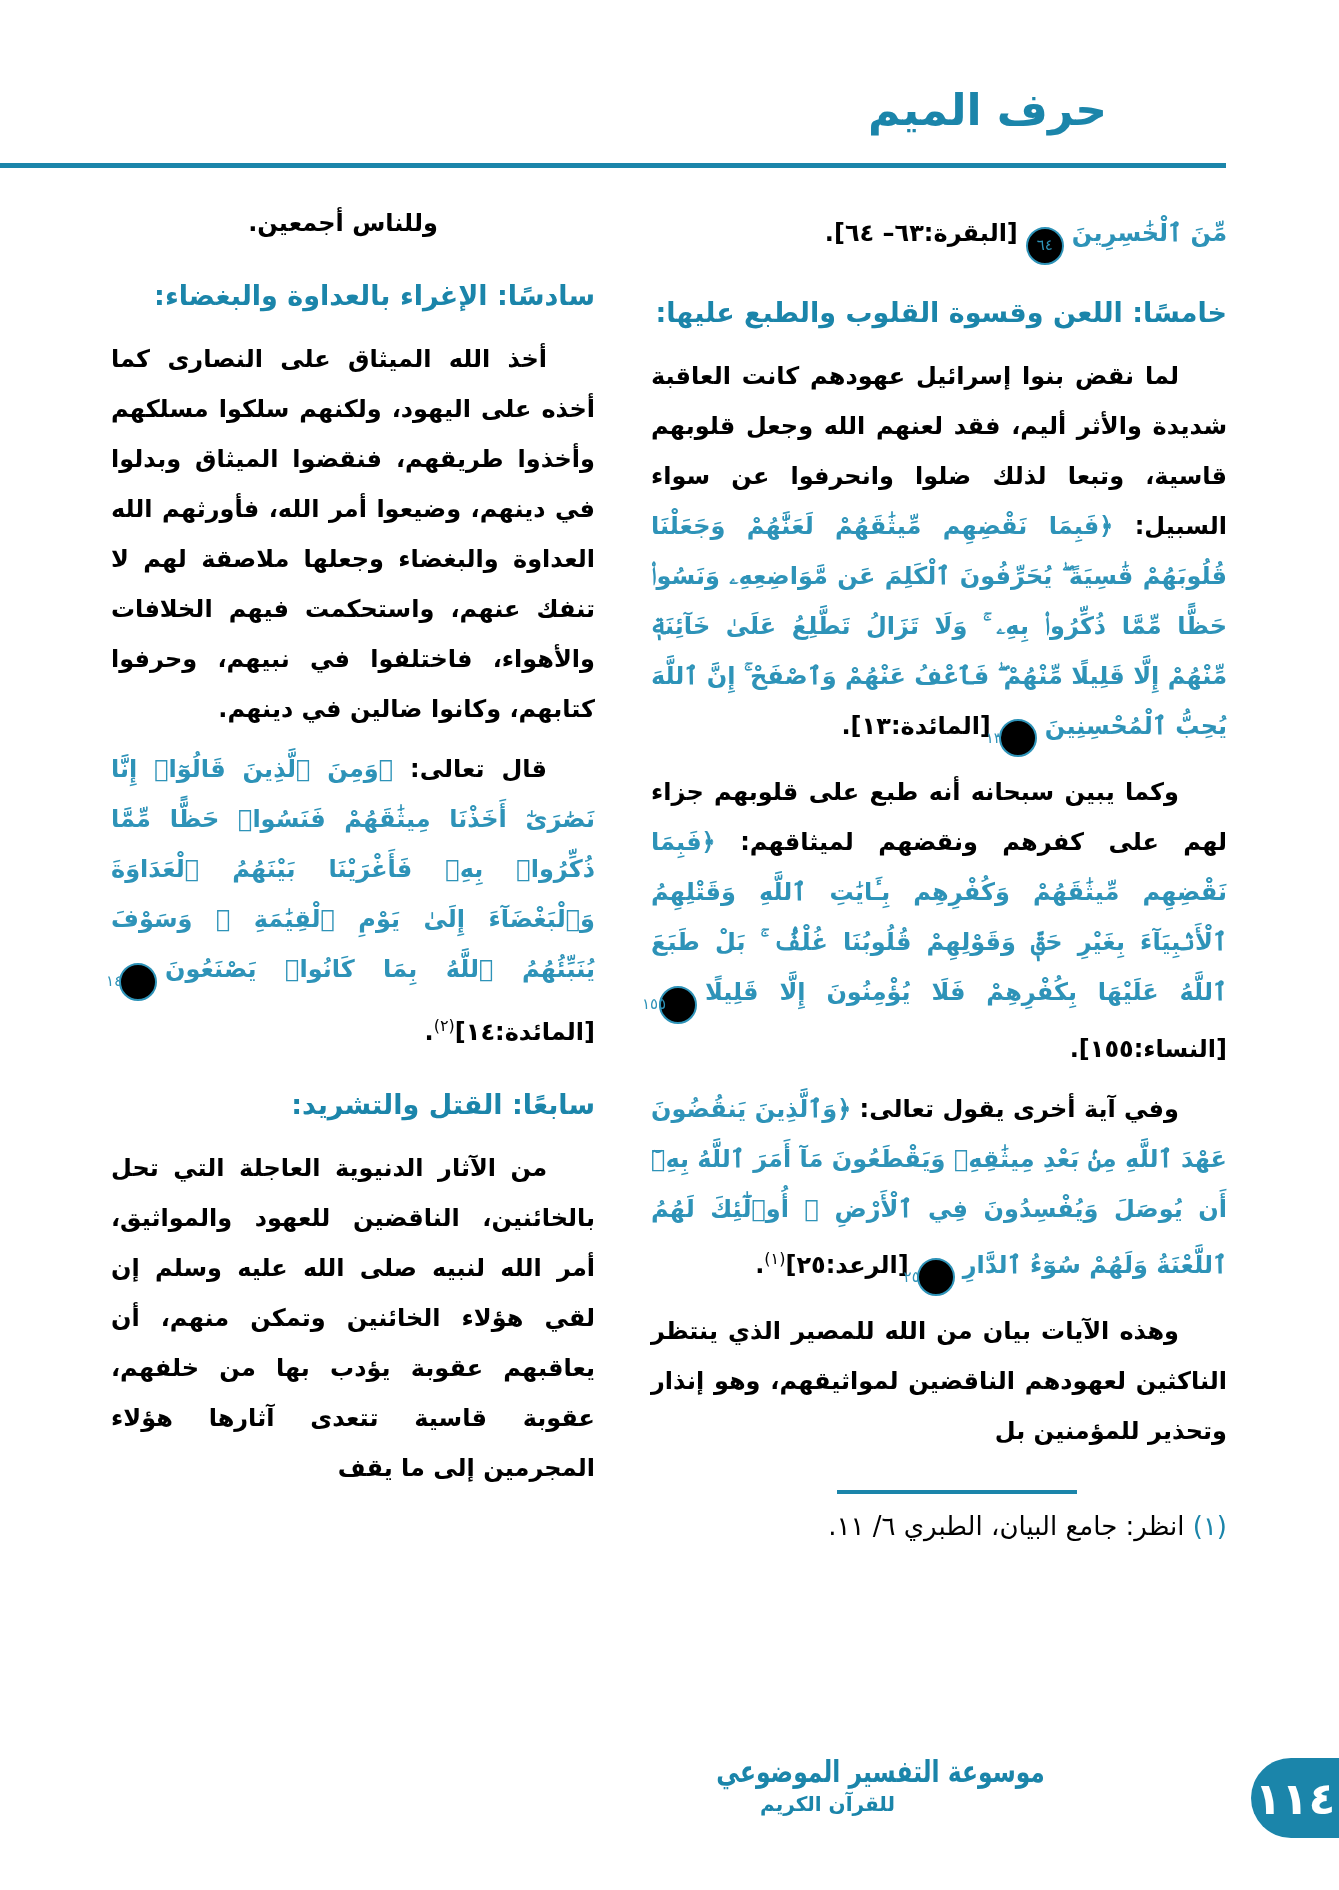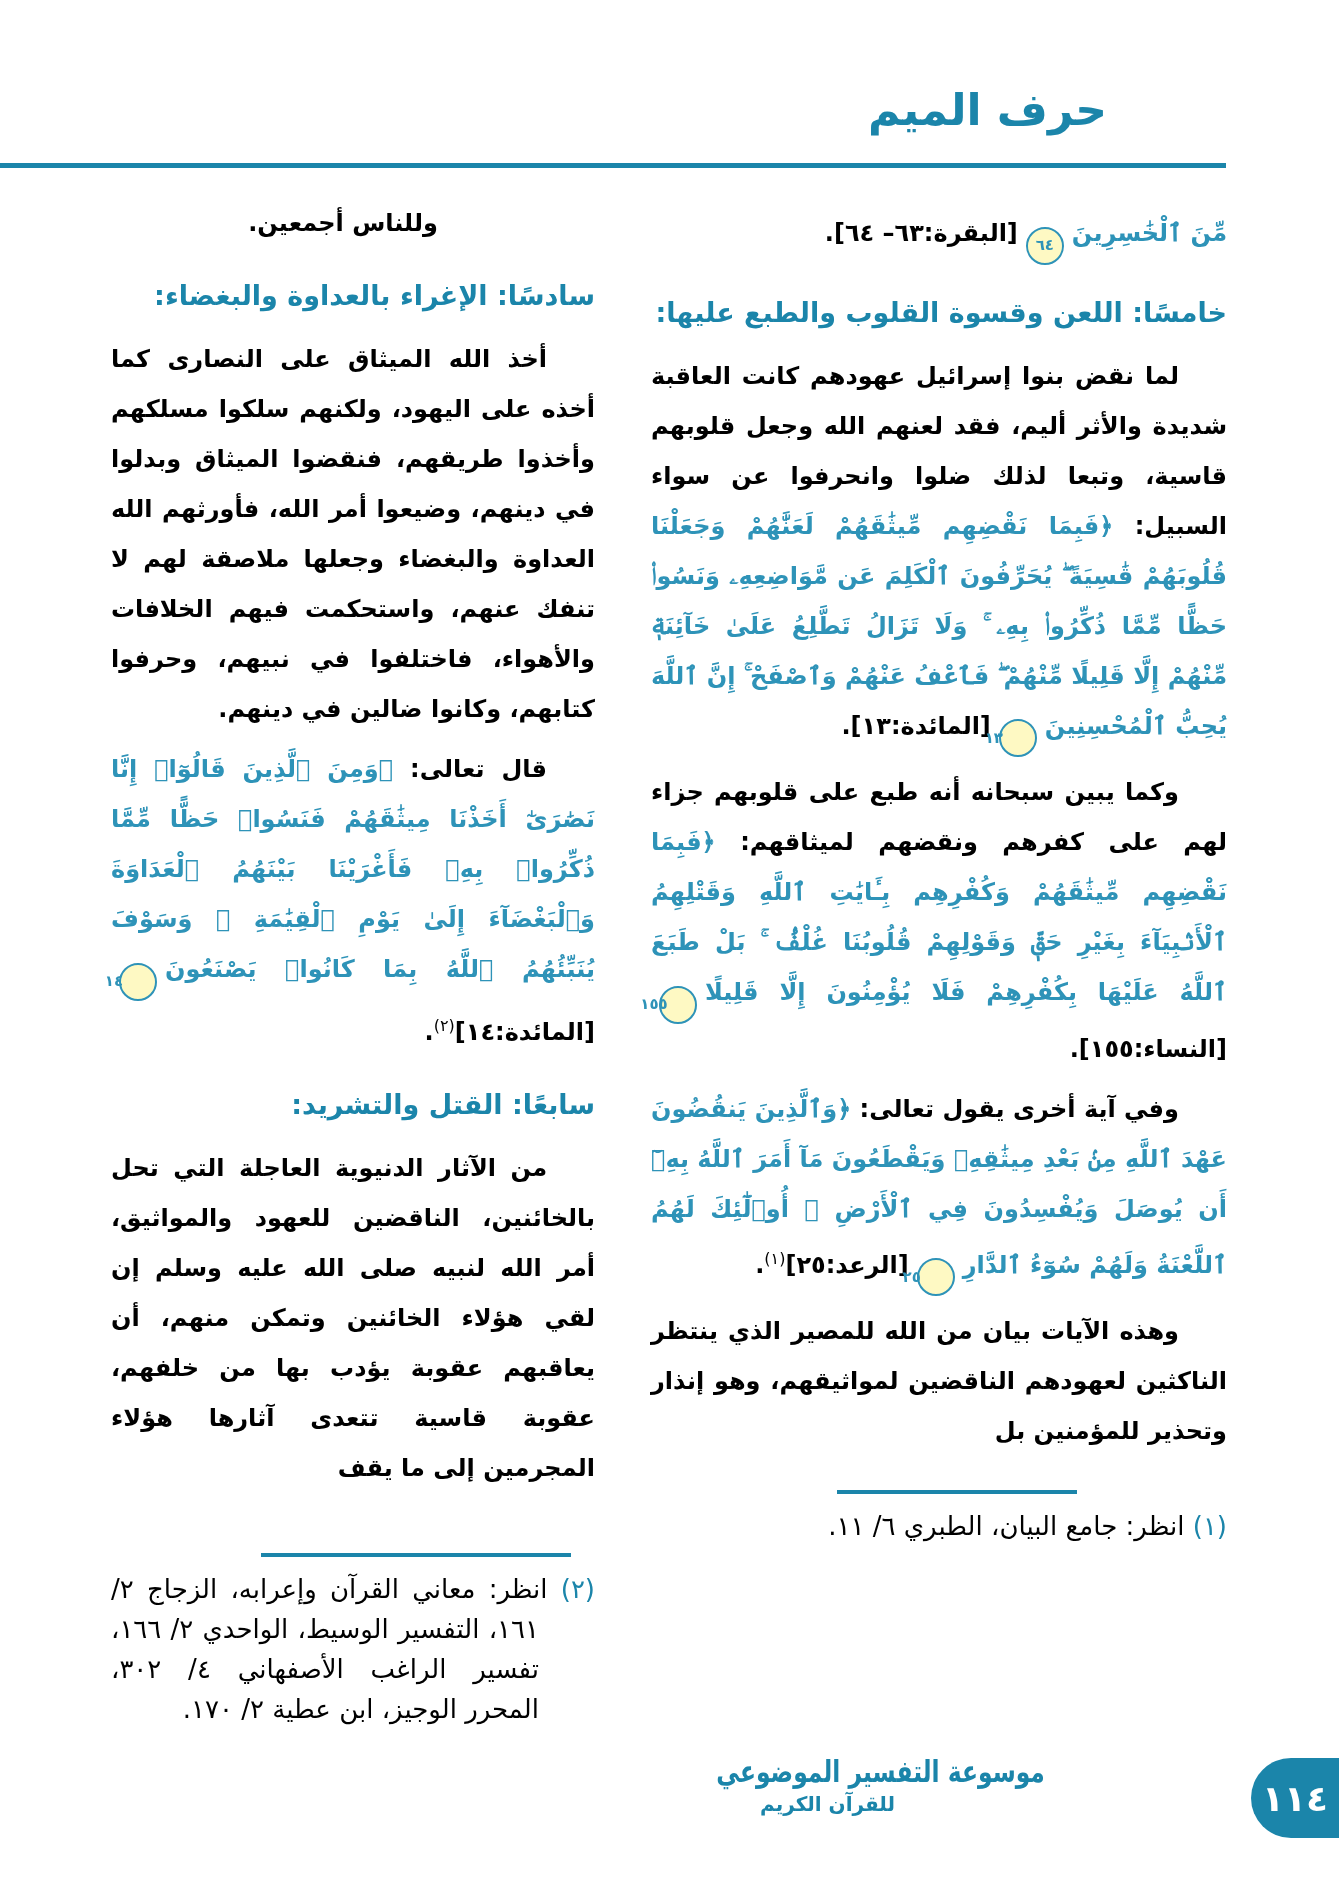--- a/index.html
+++ b/index.html
@@ -43,22 +43,22 @@
   .quran{color:var(--quran);}
   .ref{font-size:24px;font-weight:bold;white-space:nowrap;}
   .fn-sup{font-size:16px;vertical-align:super;font-weight:normal;}
   h3.heading{
     color:var(--accent);font-size:27px;font-weight:bold;
     margin:24px 0 14px;line-height:48px;text-align:right;
   }
   .ayah-badge{
     display:inline-flex;align-items:center;justify-content:center;
     width:34px;height:34px;border:2px solid var(--quran);border-radius:50%;
-    font-size:15px;line-height:1;color:var(--quran);font-weight:bold;
-    margin:0 8px;vertical-align:-9px;background:#fef9c3;
+    font-size:15px;line-height:1;color:var(--quran);font-weight:normal;
+    margin:0 8px;vertical-align:-9px;background:#000000;
   }
   
   .footnote{font-size:26px;font-weight:normal;line-height:40px;}
   .col-right .footnote{margin-top:34px;}
   .col-left .footnote{margin-top:60px;}
   .fn-rule{height:4px;background:var(--accent);margin-bottom:12px;}
   .col-right .fn-rule{width:240px;margin-right:150px;}
   .col-left .fn-rule{width:310px;margin-right:24px;}
   .fn-text{
     text-align:justify;
@@ -72,21 +72,21 @@
   }
   .logo-main{
     font-size:30px;font-weight:bold;line-height:40px;white-space:nowrap;
     transform:scaleX(0.78);transform-origin:center;letter-spacing:-1px;
   }
   .logo-sub{font-size:20px;font-weight:bold;margin-top:0;}
   .page-tab{
     position:absolute;right:0;top:1758px;width:88px;height:80px;
     background:var(--accent);border-radius:44px 0 0 44px;
     color:#ffffff;display:flex;align-items:center;justify-content:center;
-    font-size:36px;font-weight:bold;
+    font-size:44px;font-weight:bold;
   }
 </style>
 </head>
 <body>
 
 <div class="page">
 
   <div class="header-title">حرف الميم</div>
   <div class="header-rule"></div>
 
@@ -129,24 +129,20 @@
       <p class="body para">أخذ الله الميثاق على النصارى كما أخذه على اليهود، ولكنهم سلكوا مسلكهم وأخذوا طريقهم، فنقضوا الميثاق وبدلوا في دينهم، وضيعوا أمر الله، فأورثهم الله العداوة والبغضاء وجعلها ملاصقة لهم لا تنفك عنهم، واستحكمت فيهم الخلافات والأهواء، فاختلفوا في نبيهم، وحرفوا كتابهم، وكانوا ضالين في دينهم.</p>
 
       <p class="body para">
         <span>قال تعالى: </span><span class="quran">﴿وَمِنَ ٱلَّذِينَ قَالُوٓا۟ إِنَّا نَصَٰرَىٰٓ أَخَذْنَا مِيثَٰقَهُمْ فَنَسُوا۟ حَظًّا مِّمَّا ذُكِّرُوا۟ بِهِۦ فَأَغْرَيْنَا بَيْنَهُمُ ٱلْعَدَاوَةَ وَٱلْبَغْضَآءَ إِلَىٰ يَوْمِ ٱلْقِيَٰمَةِ ۚ وَسَوْفَ يُنَبِّئُهُمُ ٱللَّهُ بِمَا كَانُوا۟ يَصْنَعُونَ</span><span class="ayah-badge">١٤</span><span class="ref">[المائدة:١٤]</span><span class="fn-sup">(٢)</span><span class="ref">.</span>
       </p>
 
       <h3 class="heading">سابعًا: القتل والتشريد:</h3>
 
       <p class="body para">من الآثار الدنيوية العاجلة التي تحل بالخائنين، الناقضين للعهود والمواثيق، أمر الله لنبيه صلى الله عليه وسلم إن لقي هؤلاء الخائنين وتمكن منهم، أن يعاقبهم عقوبة يؤدب بها من خلفهم، عقوبة قاسية تتعدى آثارها هؤلاء المجرمين إلى ما يقف</p>
 
-      <div class="footnote">
-        <div class="fn-rule"></div>
-        <p class="fn-text"><span class="fn-marker">(٢)</span><span> انظر: معاني القرآن وإعرابه، الزجاج ٢/ ١٦١، التفسير الوسيط، الواحدي ٢/ ١٦٦، تفسير الراغب الأصفهاني ٤/ ٣٠٢، المحرر الوجيز، ابن عطية ٢/ ١٧٠.</span></p>
-      </div>
     </div>
 
   </div>
 
   <div class="logo">
     <div class="logo-main">موسوعة التفسير الموضوعي</div>
     <div class="logo-sub">للقرآن الكريم</div>
   </div>
 
   <div class="page-tab">١١٤</div>

